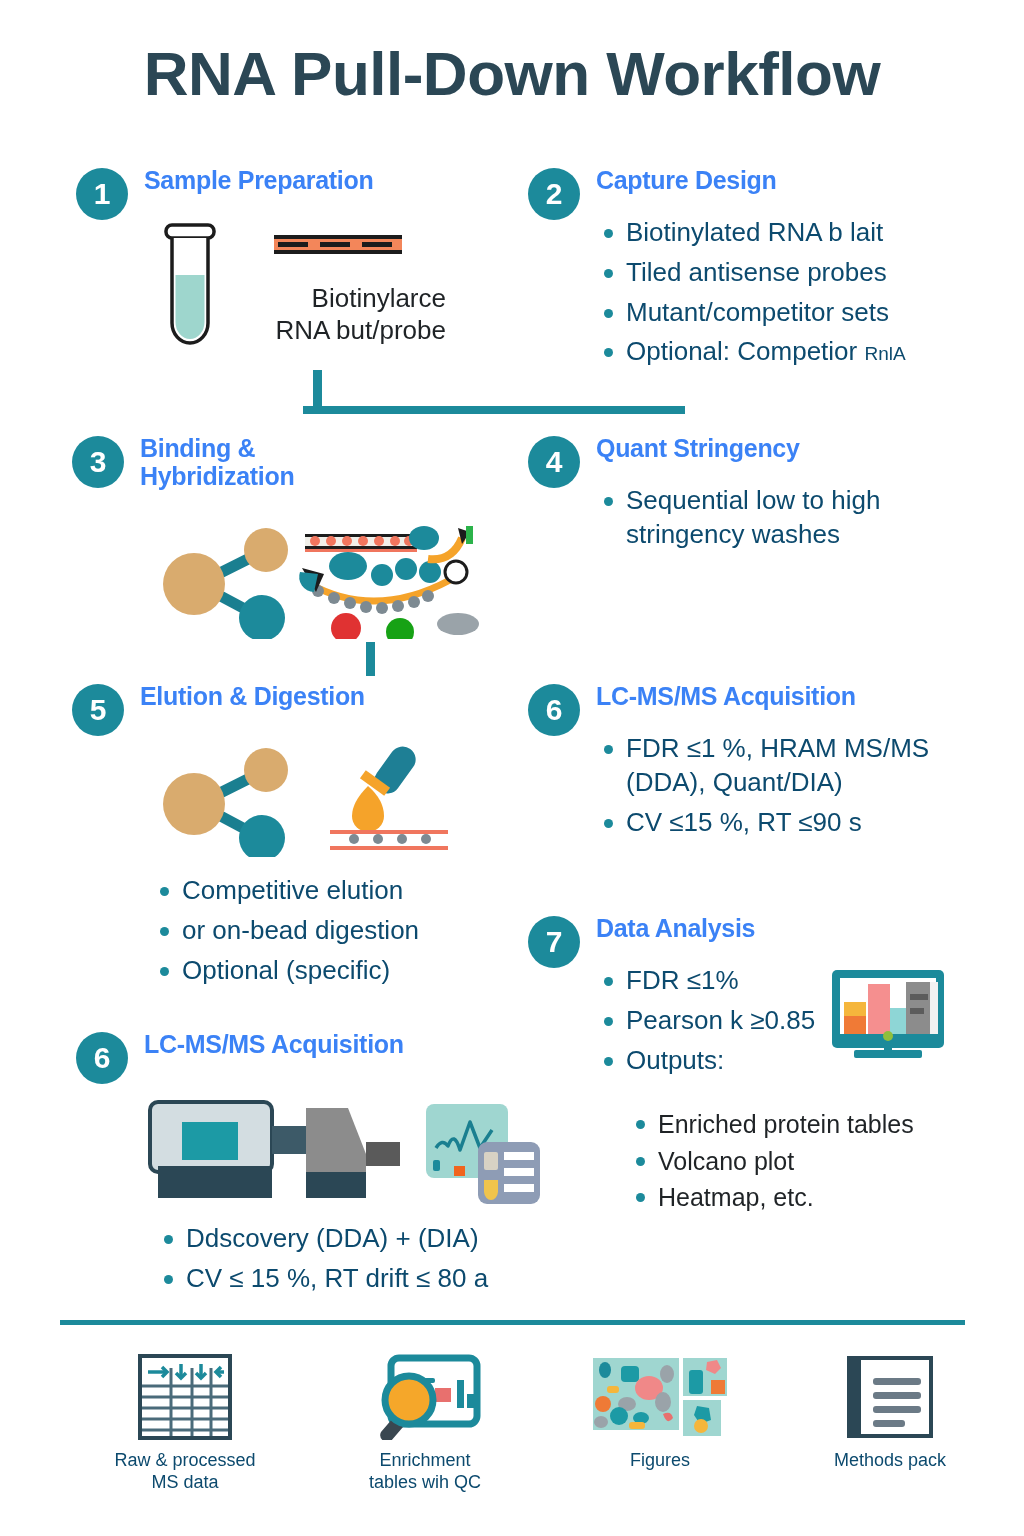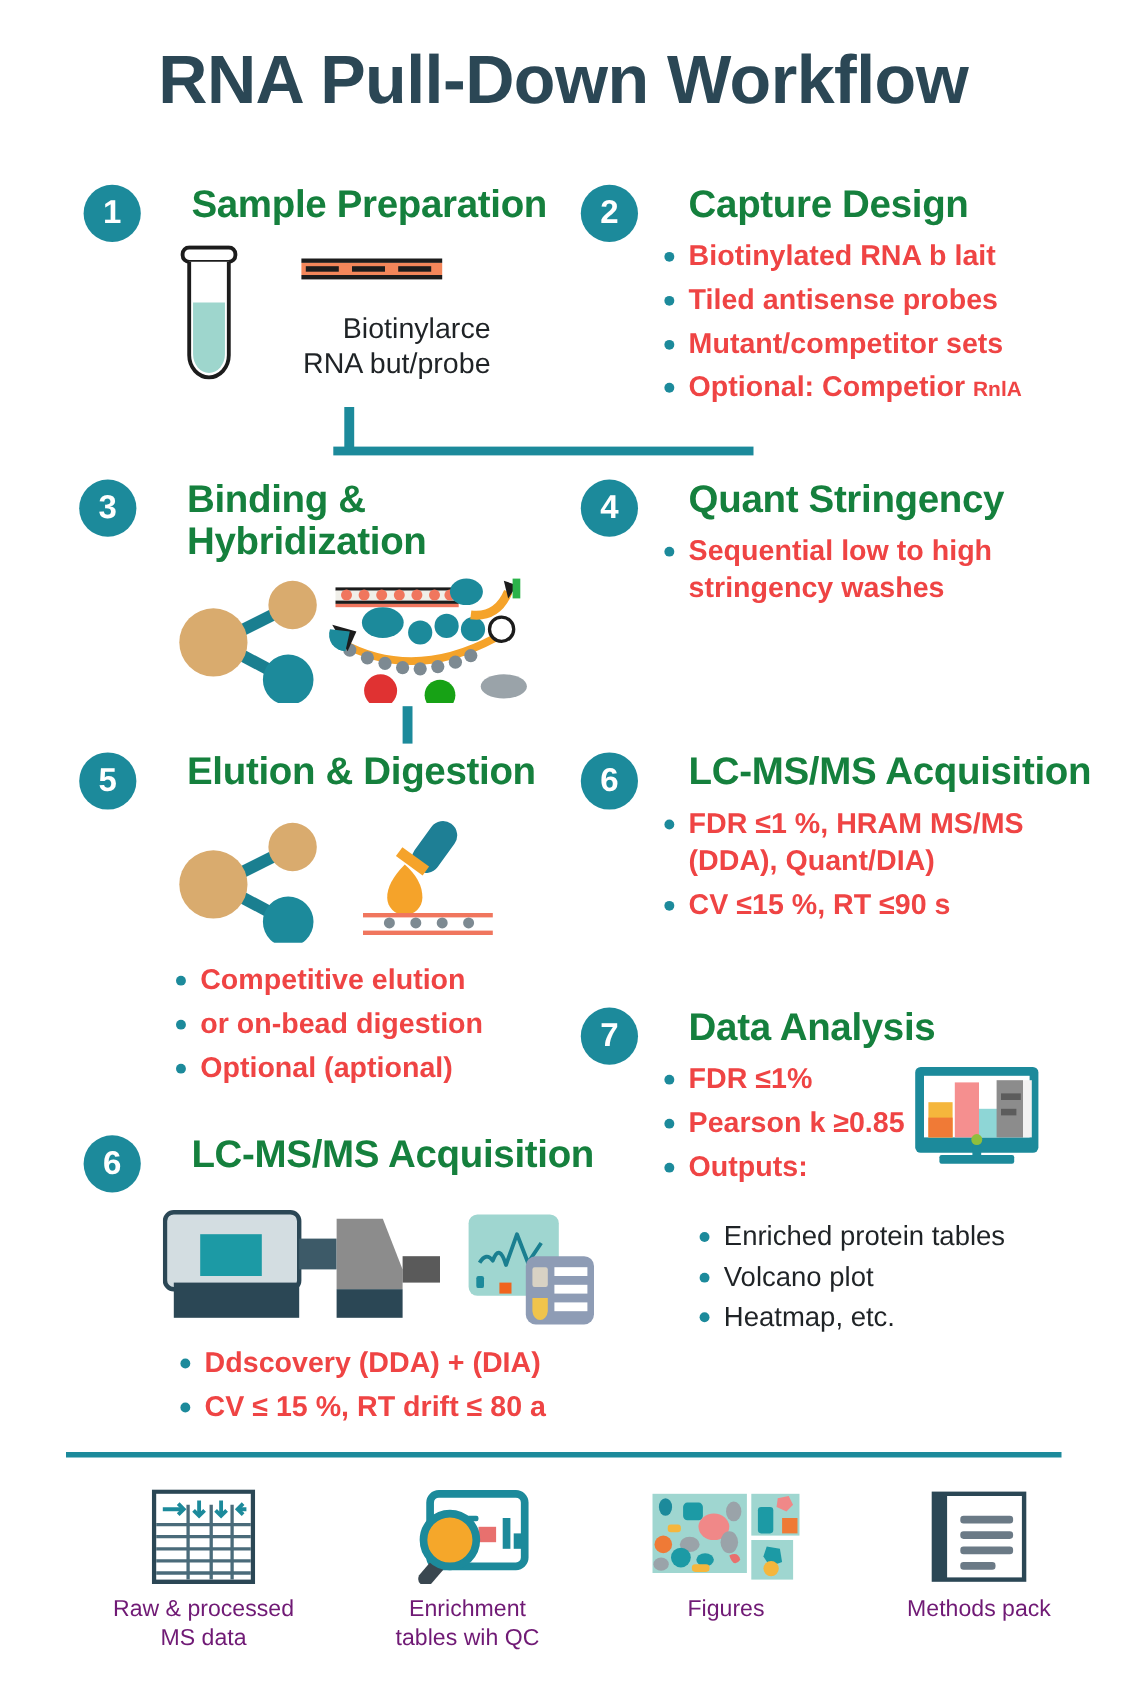--- a/index.html
+++ b/index.html
@@ -27,34 +27,32 @@
     position: absolute; left: 0; top: 0;
     width: 52px; height: 52px; border-radius: 50%;
     background: #1c8a9b;
     color: #ffffff;
     font-size: 30px; font-weight: bold;
     display: flex; align-items: center; justify-content: center;
     line-height: 1;
   }
   .step-title {
     position: absolute; left: 68px; top: -2px;
-    font-size: 35px; font-weight: bold; color: #15803d;
+    font-size: 25px; font-weight: bold; color: #3b82f6;
     line-height: 1.12; letter-spacing: -0.3px;
     white-space: pre-line;
-    margin-left: 30px;
   }
 
   ul.bullets { list-style: none; }
   ul.bullets li {
     position: relative;
     padding-left: 26px;
     font-size: 26px; line-height: 1.3;
-    color: #ef4444;
+    color: #0c4a6e;
     margin-bottom: 6px;
-    font-weight: bold;
   }
   ul.bullets li::before {
     content: "";
     position: absolute; left: 4px; top: 13px;
     width: 9px; height: 9px; border-radius: 50%;
     background: #1c8a9b;
   }
   ul.sub { list-style: none; margin-top: 4px; }
   ul.sub li {
     position: relative; padding-left: 26px;
@@ -76,21 +74,21 @@
   
   .conn { position: absolute; background: #1c8a9b; }
 
   
   .footer-rule {
     position: absolute; left: 60px; top: 1320px; width: 905px; height: 5px;
     background: #1c8a9b;
   }
   .footer-item { position: absolute; text-align: center; }
   .footer-label {
-    font-size: 21px; line-height: 1.22; color: #701a75; white-space: pre-line;
+    font-size: 18px; line-height: 1.22; color: #0c4a6e; white-space: pre-line;
   }
   .fi-icon { height: 100px; display: flex; align-items: flex-end; justify-content: center; margin-bottom: 10px; }
   svg { display: block; }
 </style>
 </head>
 <body>
 
 <div class="page">
 
   <div class="title">RNA Pull-Down Workflow</div>
@@ -228,21 +226,21 @@
             <circle cx="72" cy="97" r="5"></circle>
               <circle cx="96" cy="97" r="5"></circle>
           </g>
         </g>
       </svg>
     </div>
 
     <ul class="bullets" style="position:absolute; left:84px; top:190px; width:380px;">
       <li>Competitive elution</li>
       <li>or on-bead digestion</li>
-      <li>Optional (aptional)</li>
+      <li>Optional (specific)</li>
     </ul>
   </div>
 
   <div class="step" style="left:528px; top:684px; width:470px;">
     <div class="badge">6</div>
     <div class="step-title">LC-MS/MS Acquisition</div>
     <ul class="bullets" style="position:absolute; left:72px; top:48px; width:400px;">
       <li>FDR ≤1 %, HRAM MS/MS (DDA), Quant/DIA)</li>
       <li>CV ≤15 %, RT ≤90 s</li>
     </ul>

